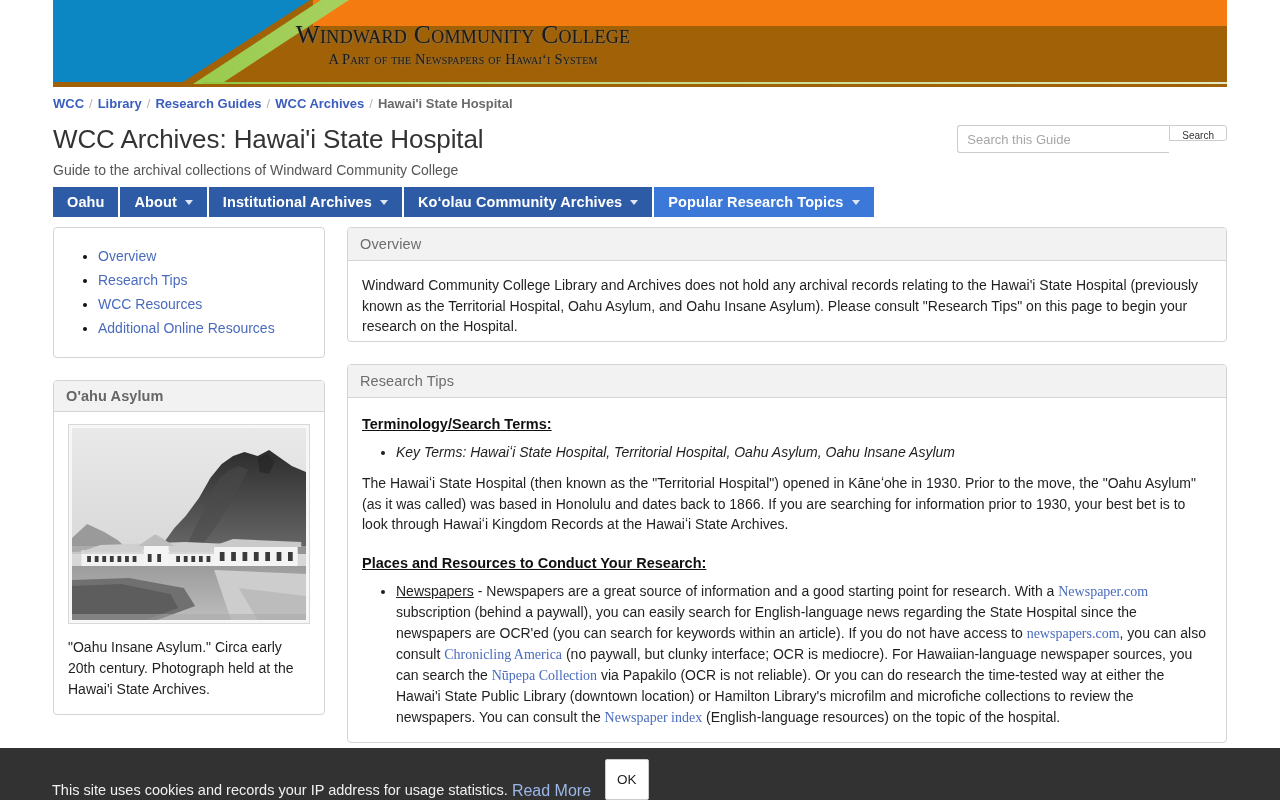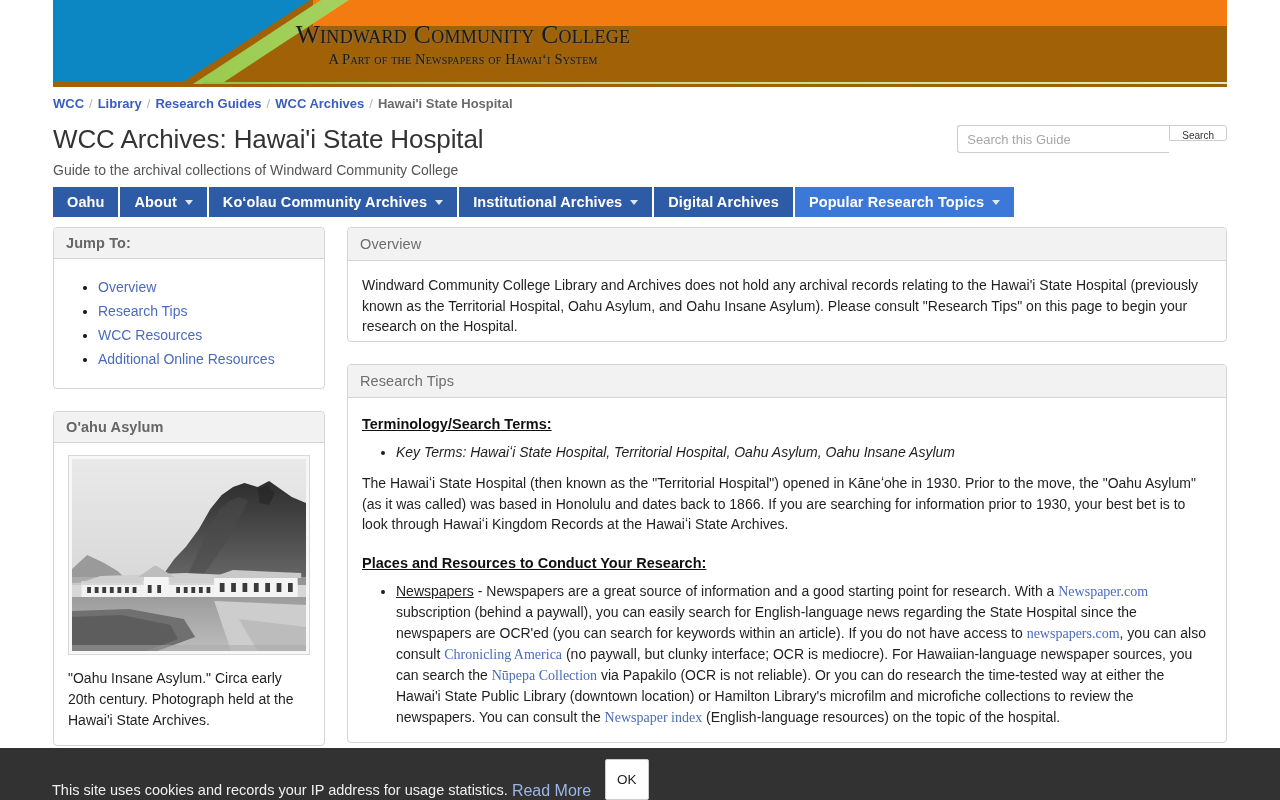--- a/index.html
+++ b/index.html
@@ -361,42 +361,38 @@
 
   <div class="navbar">
     <div class="nav-tab">
       <span>Oahu</span>
     </div>
     <div class="nav-tab">
       <span>About</span>
       <span class="caret"></span>
     </div>
     <div class="nav-tab">
+      <span>Institutional Archives</span>
+      <span class="caret"></span>
+    </div>
+    <div class="nav-tab">
       <span>Koʻolau Community Archives</span>
       <span class="caret"></span>
-    </div>
-    <div class="nav-tab">
-      <span>Institutional Archives</span>
-      <span class="caret"></span>
-    </div>
-    <div class="nav-tab">
-      <span>Digital Archives</span>
     </div>
     <div class="nav-tab active">
       <span>Popular Research Topics</span>
       <span class="caret"></span>
     </div>
   </div>
 
   <div class="content">
 
     <div class="col-left">
 
       <div class="box">
-        <div class="box-head">Jump To:</div>
         <div class="box-body">
           <ul class="jump-list">
             <li><a href="#">Overview</a></li>
             <li><a href="#">Research Tips</a></li>
             <li><a href="#">WCC Resources</a></li>
             <li><a href="#">Additional Online Resources</a></li>
           </ul>
         </div>
       </div>
 

